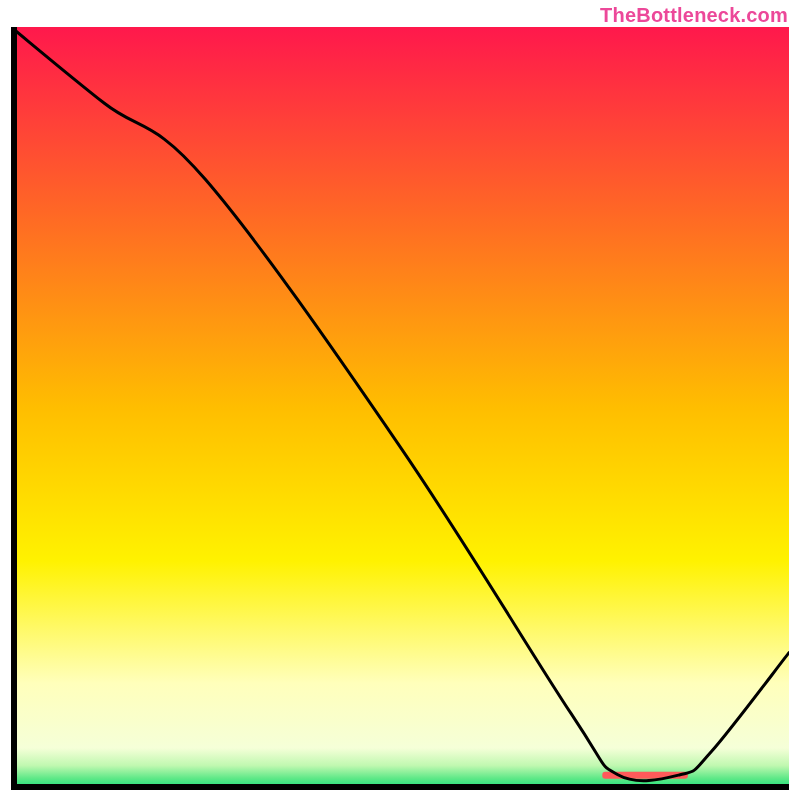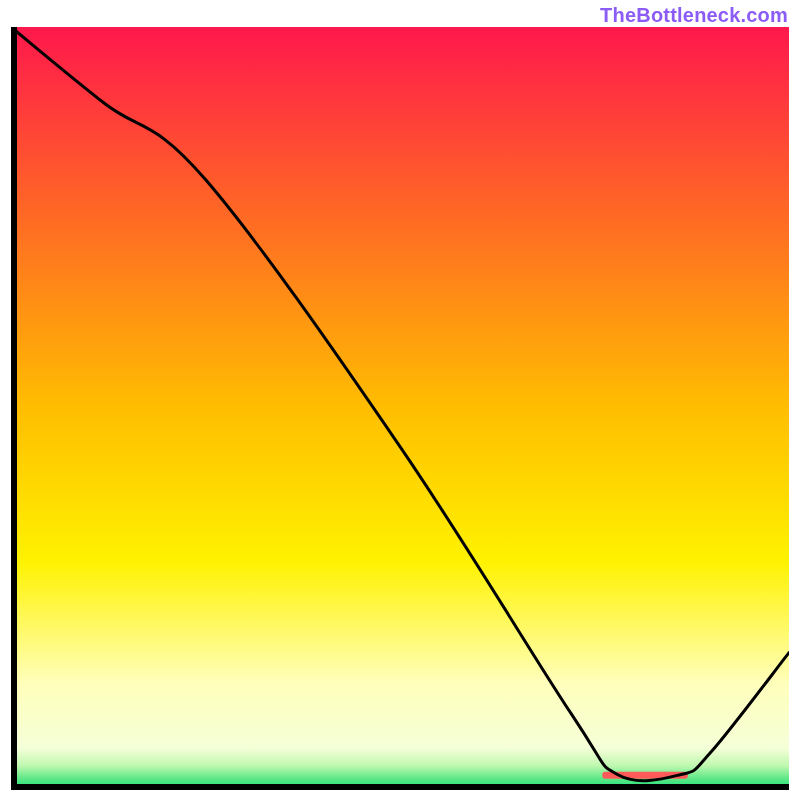--- a/index.html
+++ b/index.html
@@ -15,21 +15,21 @@
     position: relative;
     width: 800px;
     height: 800px;
   }
   .watermark {
     position: absolute;
     top: 4px;
     right: 12px;
     font-size: 20px;
     font-weight: 600;
-    color: #8b5cf6;
+    color: #ec4899;
     letter-spacing: 0.2px;
     user-select: none;
   }
   .plot {
     position: absolute;
     left: 11px;
     top: 27px;
     width: 778px;
     height: 763px;
   }

